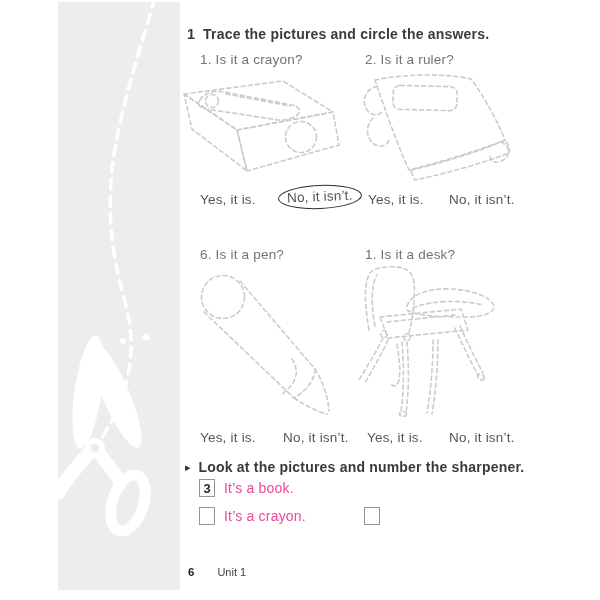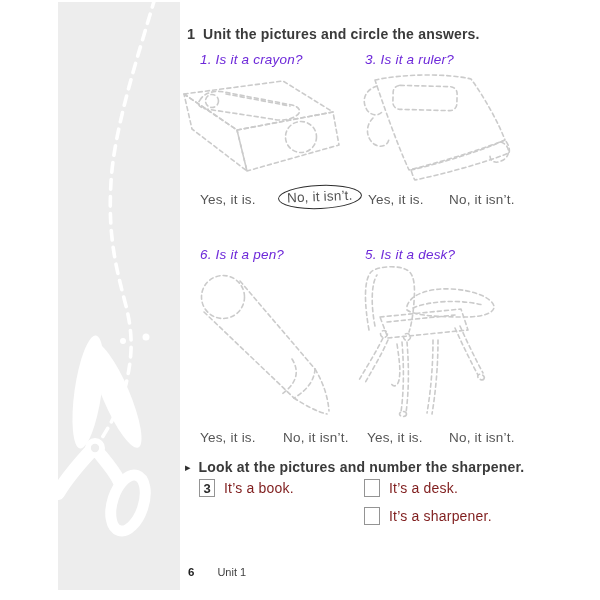--- a/index.html
+++ b/index.html
@@ -10,37 +10,37 @@
   .strip{position:absolute;left:58px;top:2px;width:122px;height:588px;background:#ededed;overflow:hidden;}
   .strip svg{display:block;}
   .cutline{fill:none;stroke:#ffffff;stroke-width:3.6;stroke-dasharray:9.5 7.5;stroke-linecap:round;}
   .scissor-fill{fill:#ffffff;stroke:none;}
   .scissor-stroke{fill:none;stroke:#ffffff;}
 
   
   .a1-title{position:absolute;left:187px;top:26px;display:flex;gap:8px;align-items:baseline;}
   .a1-num{font-weight:700;font-size:14.5px;color:#3a3a3a;}
   .a1-text,.a2-text{font-weight:700;font-size:14px;color:#3a3a3a;letter-spacing:0.2px;}
-  .q-label{position:absolute;font-size:13.5px;color:#6d28d9;letter-spacing:0.2px;font-style:italic;}
+  .q-label{position:absolute;font-size:13.5px;color:#737373;letter-spacing:0.2px;}
   .answer{position:absolute;font-size:13.5px;color:#555555;letter-spacing:0.2px;white-space:nowrap;}
   .circled{border:1.7px solid #2d2d2d;border-radius:50%;padding:3px 8px 4px;transform:rotate(-2.5deg);}
 
   
   .trace{position:absolute;}
   .trace path,.trace circle,.trace rect,.trace ellipse,.trace line{
     fill:none;stroke:#cbcbcb;stroke-width:1.6;stroke-dasharray:4 3.2;
     stroke-linecap:round;stroke-linejoin:round;}
 
   
   .a2-title{position:absolute;left:185px;top:459px;display:flex;gap:8px;align-items:baseline;}
   .a2-bullet{font-size:11px;color:#2e2e2e;position:relative;top:-1px;}
   .item{position:absolute;display:flex;align-items:center;gap:9px;}
   .box{width:14px;height:16px;border:1.6px solid #949494;display:flex;align-items:center;justify-content:center;
        font-size:13px;font-weight:700;color:#2b2b2b;background:#ffffff;}
-  .item-text{font-size:14px;color:#7f1d1d;letter-spacing:0.2px;}
+  .item-text{font-size:14px;color:#ec4899;letter-spacing:0.2px;}
 
   
   .footer{position:absolute;left:188px;top:566px;display:flex;align-items:baseline;}
   .page-num{font-weight:700;font-size:11.5px;color:#1f1f1f;}
   .unit{font-size:11px;color:#3f3f3f;margin-left:23px;}
 </style>
 </head>
 <body>
 
 <div class="page">
@@ -57,27 +57,27 @@
         <path class="scissor-stroke" d="M 41,451 C 50,462 57,470 61,479" stroke-width="13" stroke-linecap="round"></path>
         <ellipse class="scissor-stroke" cx="70" cy="501" rx="15.5" ry="29" stroke-width="11" transform="rotate(18 70 501)"></ellipse>
         <circle class="scissor-fill" cx="37" cy="446" r="10"></circle>
         <circle cx="37" cy="446" r="4.2" fill="#ededed"></circle>
       </g>
     </svg>
   </div>
 
   <div class="a1-title">
     <span class="a1-num">1</span>
-    <span class="a1-text">Unit the pictures and circle the answers.</span>
+    <span class="a1-text">Trace the pictures and circle the answers.</span>
   </div>
 
   <div class="q-label" style="left:200px;top:52px">1. Is it a crayon?</div>
-  <div class="q-label" style="left:365px;top:52px">3. Is it a ruler?</div>
+  <div class="q-label" style="left:365px;top:52px">2. Is it a ruler?</div>
   <div class="q-label" style="left:200px;top:247px">6. Is it a pen?</div>
-  <div class="q-label" style="left:365px;top:247px">5. Is it a desk?</div>
+  <div class="q-label" style="left:365px;top:247px">1. Is it a desk?</div>
 
   <svg class="trace" style="left:180px;top:77px" width="170" height="105" viewBox="0 0 170 105">
     <path d="M 4,17 L 103,4 L 153,35 L 57,53 Z"></path>
     <path d="M 57,53 L 153,35 L 159,68 L 67,94 Z"></path>
     <path d="M 4,17 L 57,53 L 67,94 L 12,52 Z"></path>
     <path d="M 20,23 C 24,16 34,13 44,15 L 112,28 C 120,30 122,35 116,39 C 110,43 100,44 92,42 L 26,32 C 18,30 17,27 20,23 Z"></path>
     <circle cx="32" cy="24" r="6.5"></circle>
     <path d="M 46,17 L 110,29"></path>
     <circle cx="121" cy="60" r="15.5"></circle>
   </svg>
@@ -135,27 +135,26 @@
 
   <div class="a2-title">
     <span class="a2-bullet">▸</span>
     <span class="a2-text">Look at the pictures and number the sharpener.</span>
   </div>
 
   <div class="item" style="left:199px;top:479px">
     <span class="box">3</span>
     <span class="item-text">It’s a book.</span>
   </div>
-  <div class="item" style="left:364px;top:479px">
+  <div class="item" style="left:199px;top:507px">
     <span class="box"></span>
-    <span class="item-text">It’s a desk.</span>
+    <span class="item-text">It’s a crayon.</span>
   </div>
   <div class="item" style="left:364px;top:507px">
     <span class="box"></span>
-    <span class="item-text">It’s a sharpener.</span>
   </div>
 
   <div class="footer">
     <span class="page-num">6</span>
     <span class="unit">Unit 1</span>
   </div>
 
 </div>
 
 </body></html>

